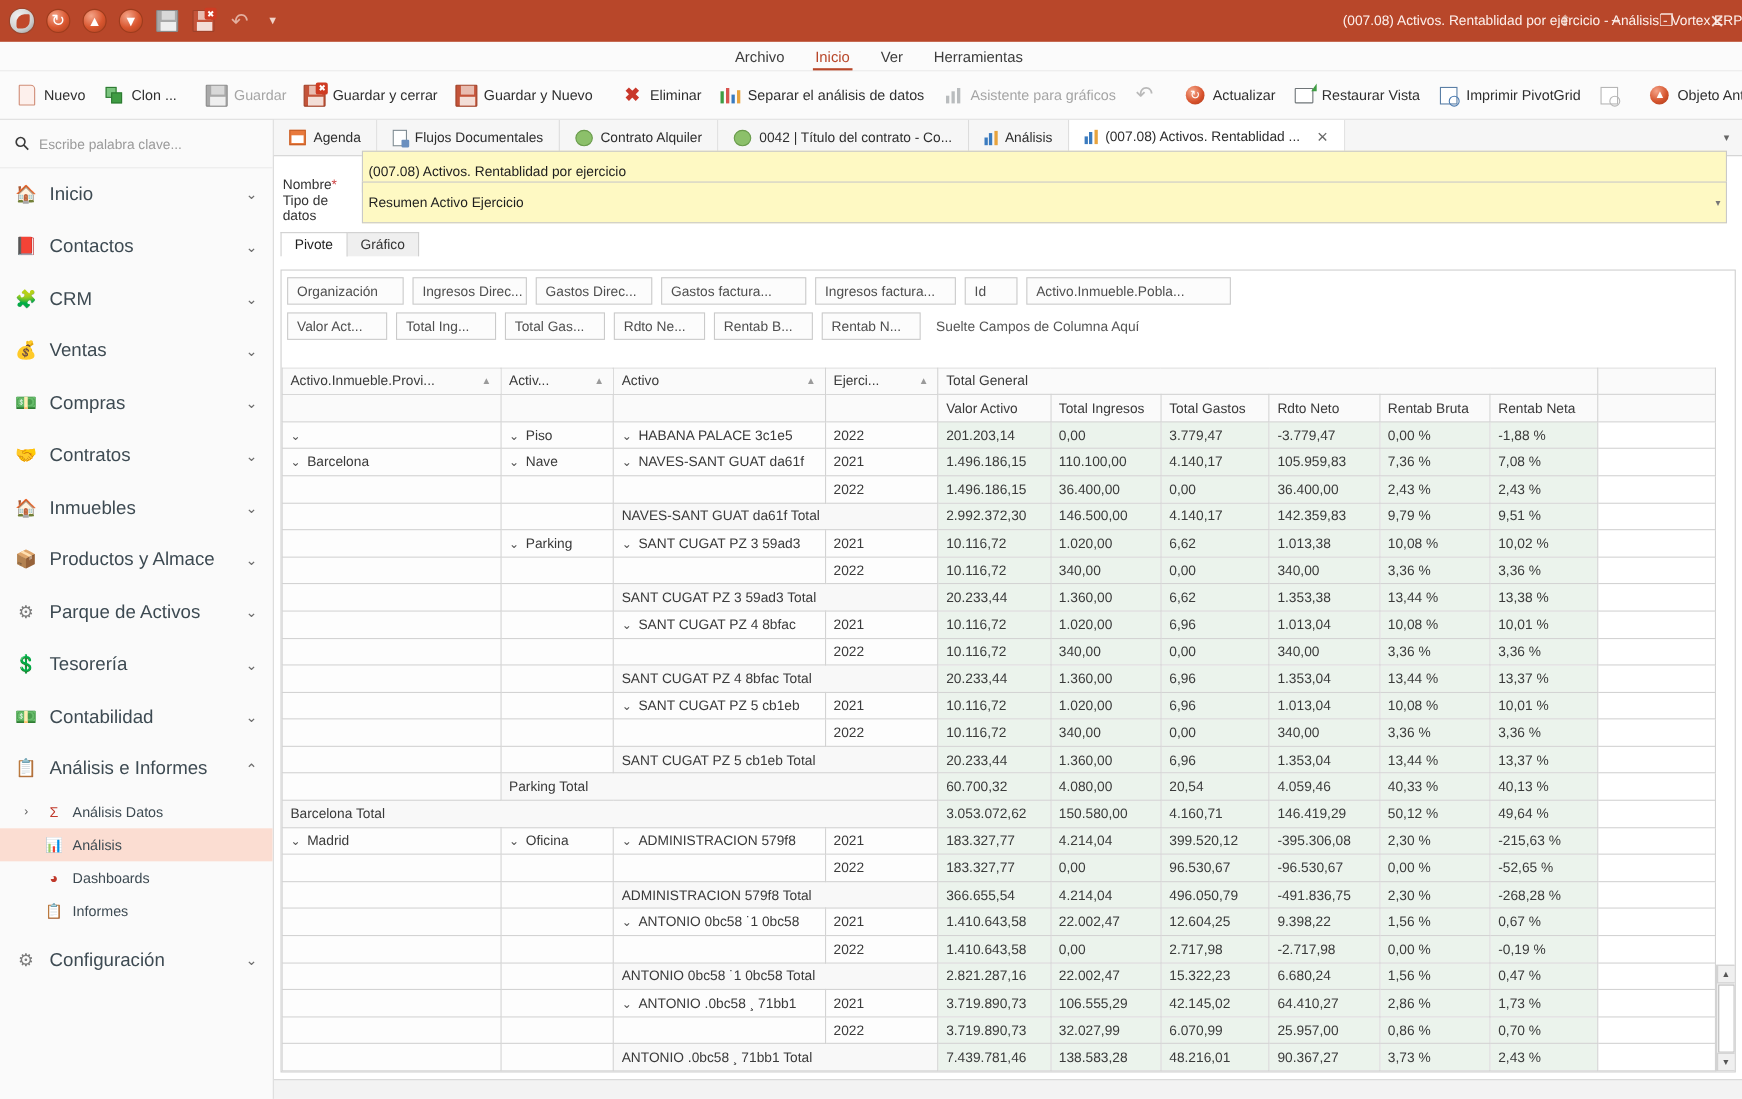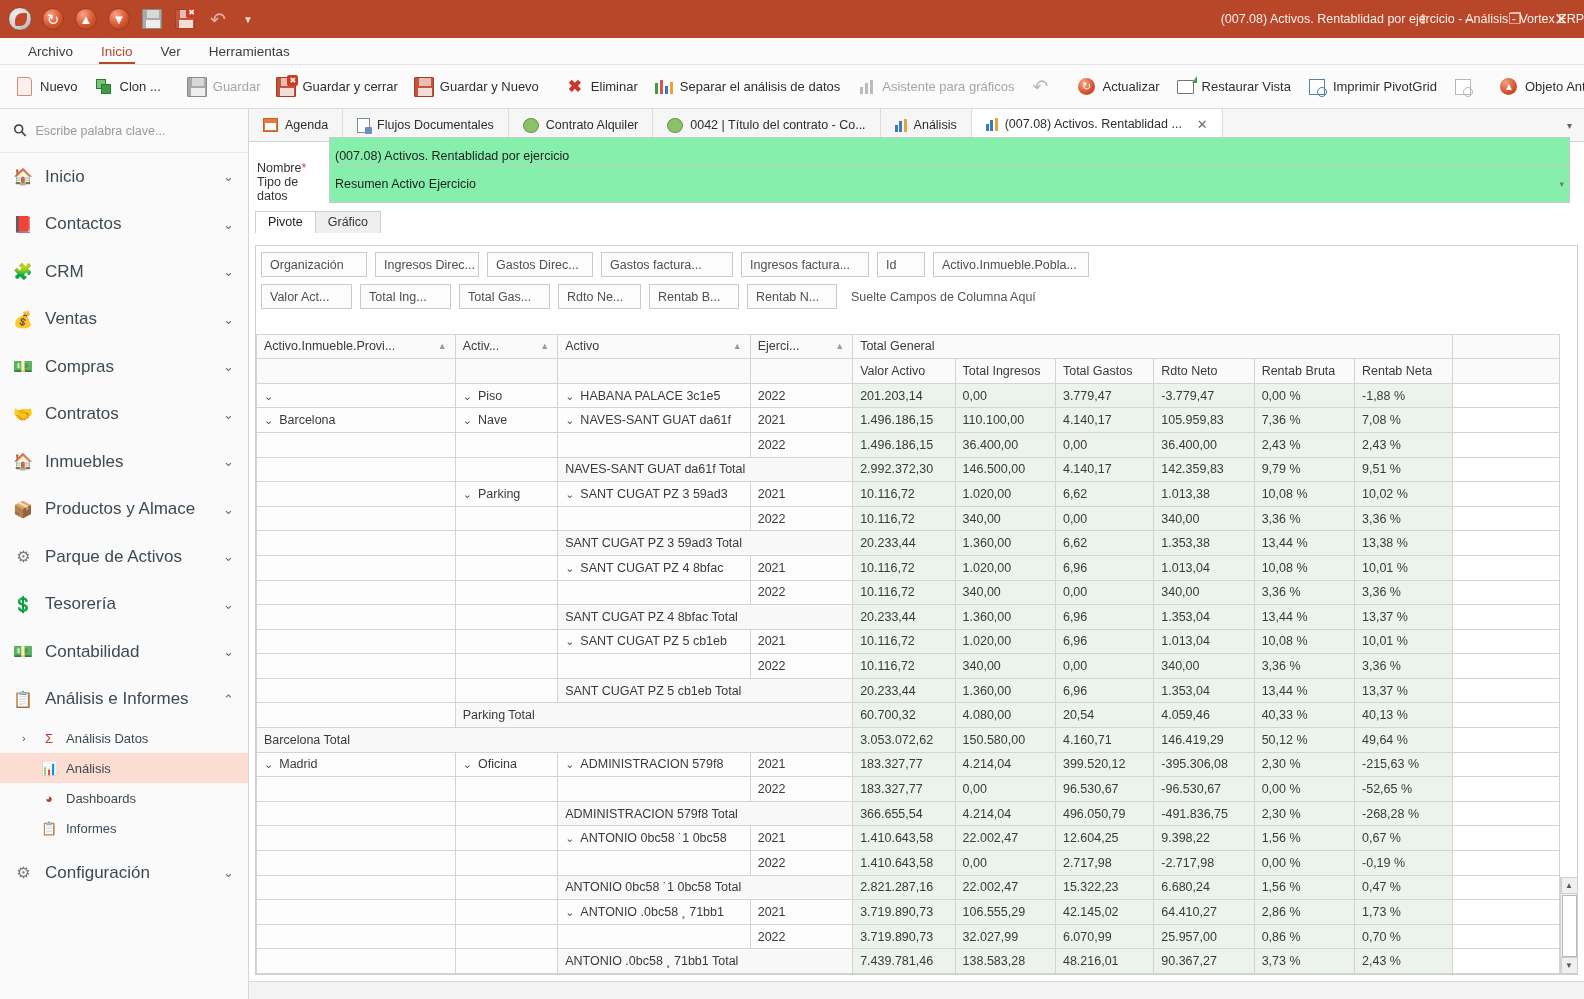--- a/index.html
+++ b/index.html
@@ -62,21 +62,21 @@
   .win-btns div {
     width: 46px; height: 38px; display: flex; align-items: center; justify-content: center;
     color: #f5ded7; font-size: 15px;
   }
   .win-btns div.close { font-size: 17px; }
   .win-btns div.ribbonbtn { color:#dba998; font-size: 14px; }
 
   
   .menubar {
     height: 27px; background: #fbfbfb; display: flex; align-items: flex-end;
-    border-bottom: 1px solid #e4e4e4; flex: 0 0 27px; padding-left: 14px;
+    border-bottom: 1px solid #e4e4e4; flex: 0 0 27px; padding-left: 14px; justify-content: center;
   }
   .menubar .mi {
     padding: 0 14px 5px 14px; font-size: 13.5px; color: #3d3d3d; position: relative;
   }
   .menubar .mi.active { color: #b8472a; }
   .menubar .mi.active::after {
     content:""; position:absolute; left: 12px; right: 12px; bottom: 0; height: 2px; background:#b8472a;
   }
 
   
@@ -171,21 +171,21 @@
   .tabico-doc::after{content:"";position:absolute;right:-3px;bottom:-2px;width:7px;height:7px;background:#6a8fbf;border-radius:1px;}
   .tabico-cont { width:16px;height:15px;border-radius:50%;background:#8cc06a;border:1px solid #6a9b4c;}
   .tabico-an { display:flex;align-items:flex-end;gap:1.5px;height:13px;}
   .tabico-an b { width:3px;display:block;}
 
   .form { padding: 8px 14px 0 6px; }
   .frow { display: flex; align-items: flex-end; height: 25px; margin-bottom: 3px; }
   .flabel { width: 74px; flex: 0 0 74px; font-size: 12.5px; color: #333; padding-left: 2px; }
   .flabel .req { color: #c44; }
   .finput {
-    flex: 1; height: 38px; border: 1px solid #c9c9c9; background: #86efac;
+    flex: 1; height: 38px; border: 1px solid #c9c9c9; background: #fef9c3;
     display: flex; align-items: center; padding: 0 5px; font-size: 12.5px; color: #1e1e1e;
   }
   .finput .val { flex: 1; white-space: nowrap; overflow: hidden; }
   .finput .dd { color: #777; font-size: 9px; }
   .finput .ell { color: #777; font-size: 13px; letter-spacing: 1px; }
 
   .pvtabs { display: flex; align-items: flex-end; margin: 6px 0 0 6px; height: 21px; }
   .pvtab {
     padding: 3px 12px 4px 12px; font-size: 12.5px; border: 1px solid #cfcfcf;
     background: #efefef; color: #333; border-bottom: none; margin-right: -1px;
@@ -551,21 +551,21 @@
       <div class="pivot">
 
         <div class="fieldzone">
           <div class="fzrow">
             <div class="chip" style="width:106px">Organización</div>
             <div class="chip" style="width:104px">Ingresos Direc...</div>
             <div class="chip" style="width:106px">Gastos Direc...</div>
             <div class="chip" style="width:132px">Gastos factura...</div>
             <div class="chip" style="width:128px">Ingresos factura...</div>
             <div class="chip" style="width:48px">Id</div>
-            <div class="chip" style="width:156px">Activo.Inmueble.Pobla...</div>
+            <div class="chip" style="width:186px">Activo.Inmueble.Pobla...</div>
           </div>
           <div class="fzrow">
             <div class="chip" style="width:91px">Valor Act...</div>
             <div class="chip" style="width:91px">Total Ing...</div>
             <div class="chip" style="width:91px">Total Gas...</div>
             <div class="chip" style="width:83px">Rdto Ne...</div>
             <div class="chip" style="width:90px">Rentab B...</div>
             <div class="chip" style="width:90px">Rentab N...</div>
             <div class="drophint">Suelte Campos de Columna Aquí</div>
           </div>

